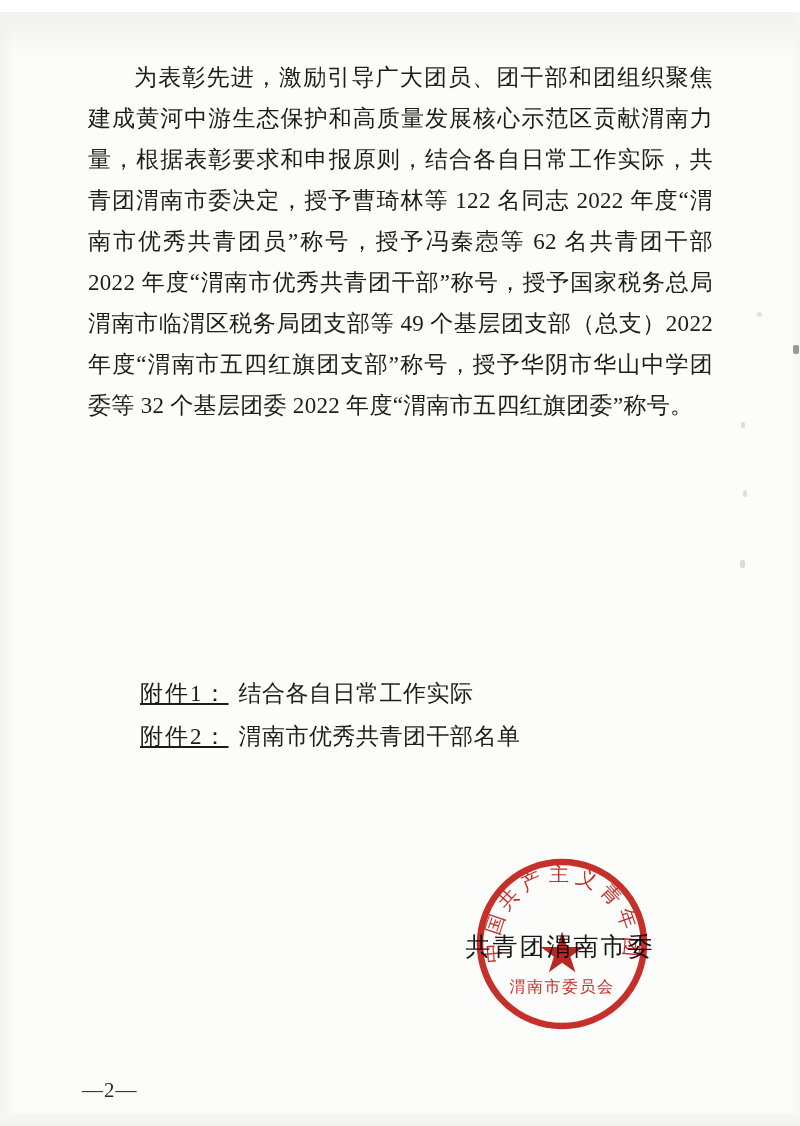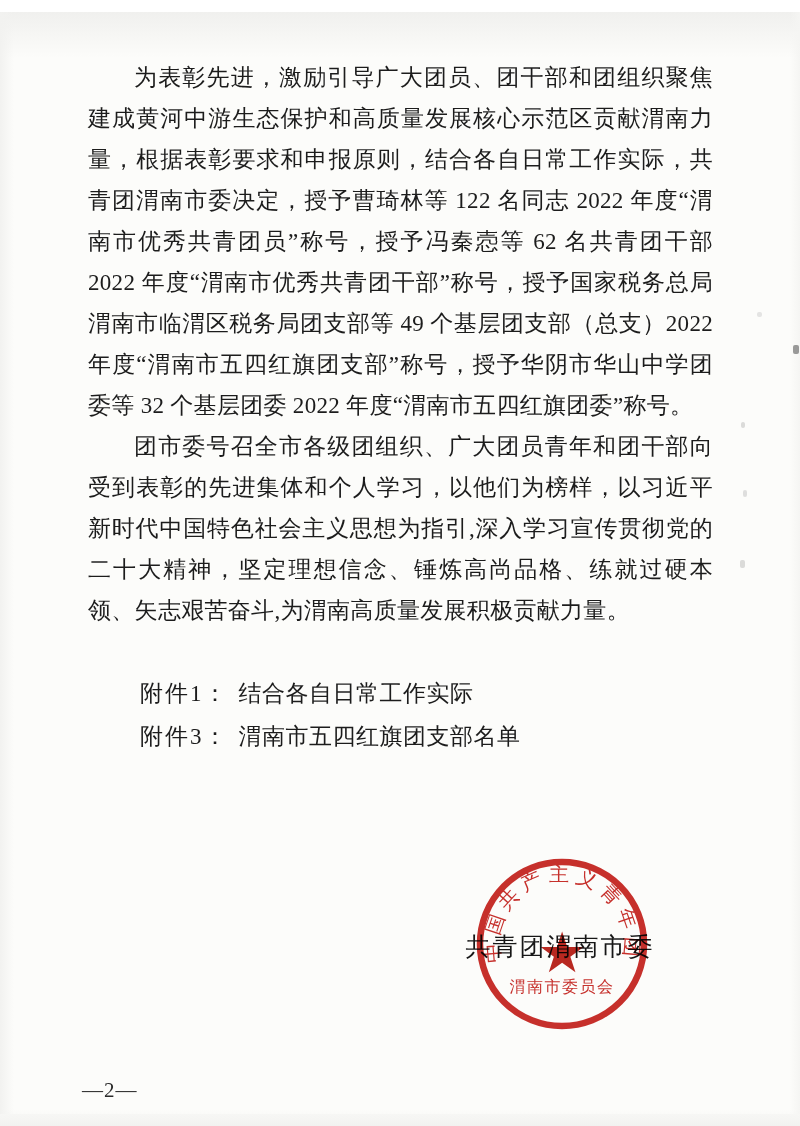--- a/index.html
+++ b/index.html
@@ -32,21 +32,21 @@
   }
   .body-text p { text-indent: 2em; }
   .attachments {
     position: absolute;
     left: 140px;
     top: 660px;
     font-size: 23px;
     line-height: 43px;
     letter-spacing: 0.5px;
   }
-  .attachment-row .att-label { letter-spacing: 2px; margin-right: 10px; }
+  .attachment-row .att-label { letter-spacing: 2px; margin-right: 10px; text-decoration: underline; }
   .closing-signature {
     position: absolute;
     left: 440px;
     top: 918px;
     width: 240px;
     text-align: center;
     font-size: 25px;
     letter-spacing: 2px;
     z-index: 1;
     color: #161616;
@@ -94,29 +94,28 @@
   .speck-d { left: 740px; top: 548px; width: 5px; height: 8px; background: #777; opacity: .25; }
   .speck-e { left: 757px; top: 300px; width: 5px; height: 5px; background: #888; opacity: .2; }
 </style>
 </head>
 <body>
 
 <div class="page">
 
   <div class="body-text">
     <p>为表彰先进，激励引导广大团员、团干部和团组织聚焦建成黄河中游生态保护和高质量发展核心示范区贡献渭南力量，根据表彰要求和申报原则，结合各自日常工作实际，共青团渭南市委决定，授予曹琦林等 122 名同志 2022 年度“渭南市优秀共青团员”称号，授予冯秦悫等 62 名共青团干部 2022 年度“渭南市优秀共青团干部”称号，授予国家税务总局渭南市临渭区税务局团支部等 49 个基层团支部（总支）2022 年度“渭南市五四红旗团支部”称号，授予华阴市华山中学团委等 32 个基层团委 2022 年度“渭南市五四红旗团委”称号。</p>
-    <p>团市委号召全市各级团组织、广大团员青年和团干部向受到表彰的先进集体和个人学习，以他们为榜样，以习近平新时代中国特色社会主义思想为指引,深入学习宣传贯彻党的二十大精神，坚定理想信念、锤炼高尚品格、练就过硬本领、矢志艰苦奋斗,为渭南高质量发展积极贡献力量。</p>
   </div>
 
   <div class="attachments">
     <div class="attachment-row">
       <span class="att-label">附件1：</span><span class="att-title">结合各自日常工作实际</span>
     </div>
     <div class="attachment-row">
-      <span class="att-label">附件3：</span><span class="att-title">渭南市五四红旗团支部名单</span>
+      <span class="att-label">附件2：</span><span class="att-title">渭南市优秀共青团干部名单</span>
     </div>
   </div>
 
   <div class="closing-signature">共青团渭南市委</div>
 
   <svg class="seal" viewBox="0 0 200 200" xmlns="http://www.w3.org/2000/svg" aria-hidden="true">
     <circle cx="100" cy="100" r="82" fill="none" stroke="#c5201c" stroke-width="6.5"></circle>
     <path id="sealArc" d="M 45.4,131.5 A 63,63 0 1 1 154.6,131.5" fill="none"></path>
     <text font-size="20" fill="#c5201c" letter-spacing="6" font-family="'Liberation Serif', serif">
       <textPath href="#sealArc" startOffset="50%" text-anchor="middle">中国共产主义青年团</textPath>

